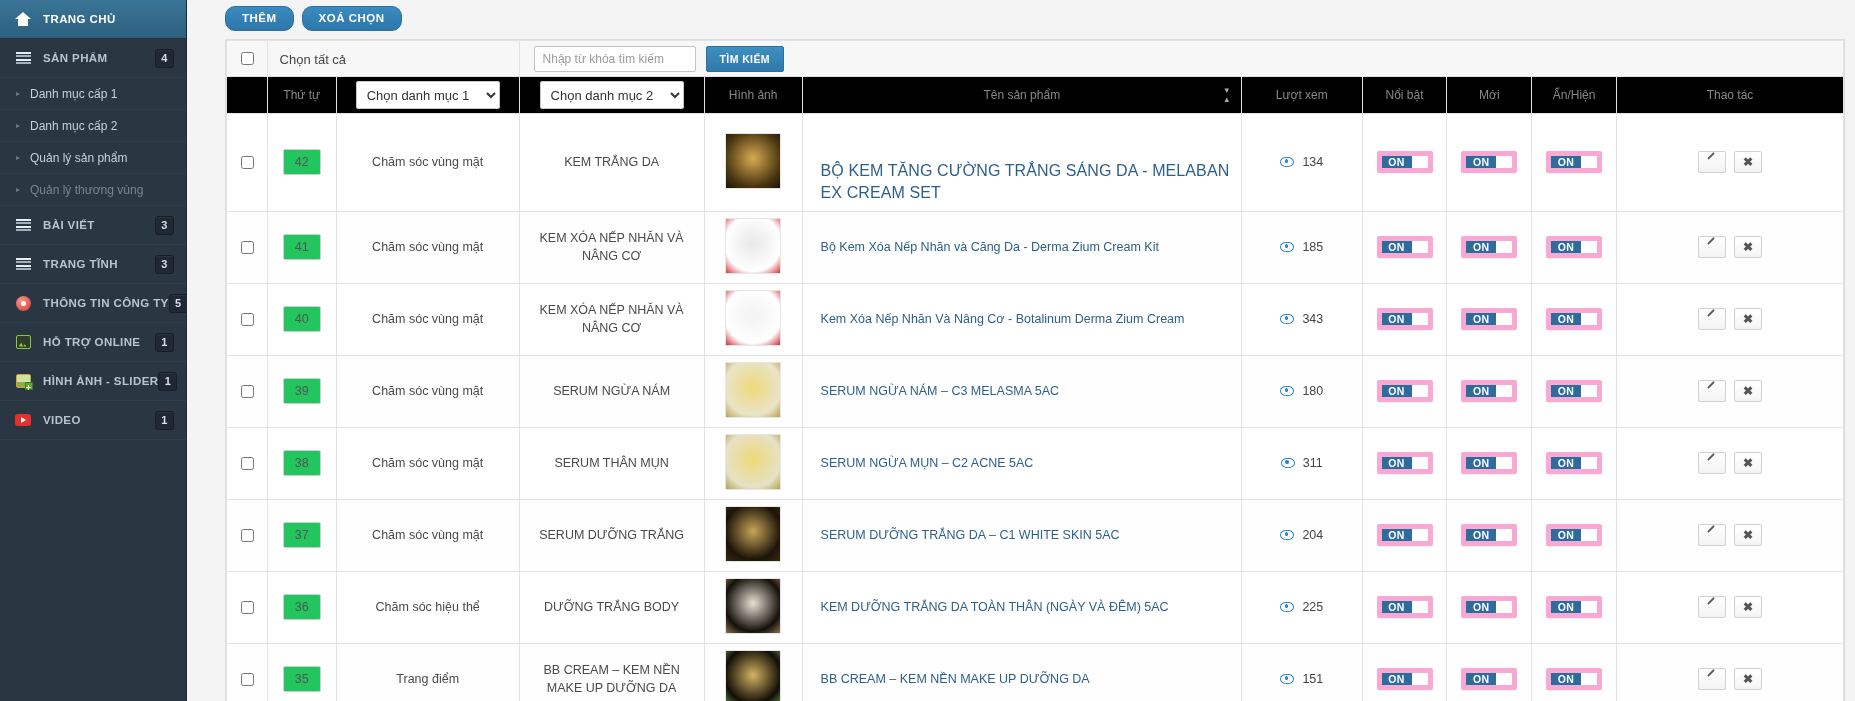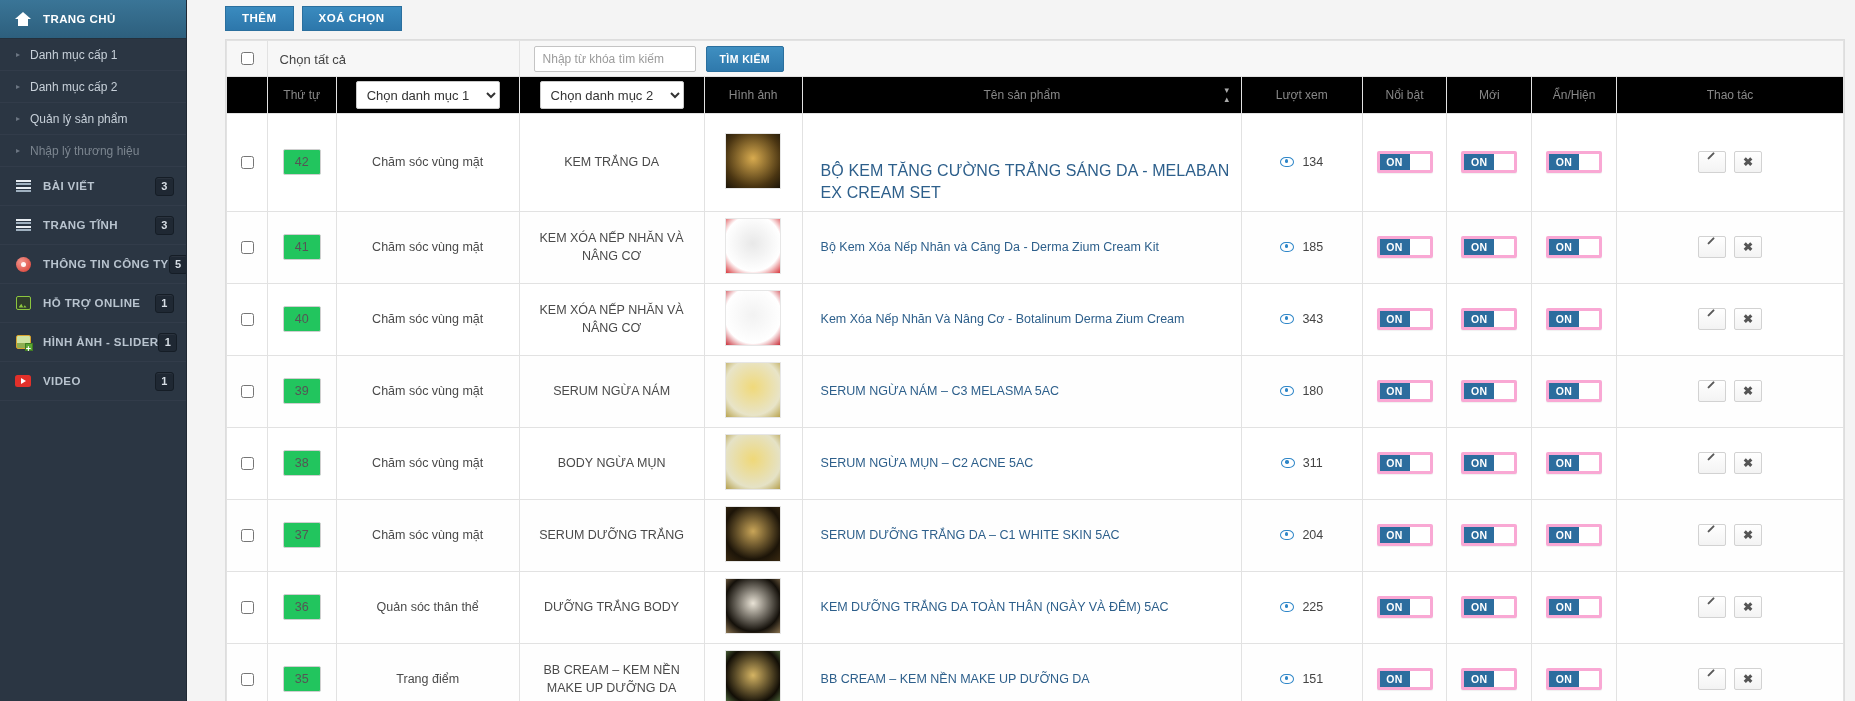--- a/index.html
+++ b/index.html
@@ -158,21 +158,21 @@
     border: 1px solid #2a6f9e;
     background: linear-gradient(to bottom, #3a8bbf 0%, #2d77ab 100%);
     color: #ffffff;
     font-size: 11.5px;
     font-weight: bold;
     letter-spacing: .5px;
     text-transform: uppercase;
     padding: 0 16px;
     height: 25px;
     line-height: 23px;
-    border-radius: 0;
+    border-radius: 10px;
     cursor: pointer;
     font-family: "Liberation Sans", sans-serif;
   }
   .btn-search {
     border: 1px solid #2a6f9e;
     background: linear-gradient(to bottom, #3f8fc1 0%, #2f79ac 100%);
     color: #fff; font-size: 10.5px; font-weight: bold;
     letter-spacing: .4px; text-transform: uppercase;
     height: 26px; padding: 0 13px; border-radius: 2px; cursor: pointer;
     font-family: "Liberation Sans", sans-serif;
@@ -248,21 +248,21 @@
     border: 1.6px solid #2e86c8; position: relative; display: inline-block;
   }
   .eye::after {
     content: ""; position: absolute; left: 3.6px; top: 1.6px;
     width: 3.4px; height: 3.4px; border-radius: 50%; background: #2e86c8;
   }
   .vnum { font-size: 12.5px; color: #444; text-align: right; }
 
   .toggle {
     display: inline-flex; width: 56px; height: 22px; cursor: pointer;
-    border: 3px solid #f9a8d4; border-radius: 2px; overflow: hidden;
+    border: 5px solid #f9a8d4; border-radius: 2px; overflow: hidden;
     background: #fff; box-shadow: 0 1px 1px rgba(0,0,0,.06);
   }
   .toggle .on {
     flex: 0 0 30px; background: #2c6d9e; color: #fff;
     font-size: 10.5px; font-weight: bold; letter-spacing: .4px;
     display: inline-flex; align-items: center; justify-content: center;
   }
   .toggle .knob { flex: 1 1 auto; background: #fff; }
 
   .act-wrap { display: inline-flex; gap: 8px; justify-content: center; }
@@ -287,35 +287,47 @@
 
 <div class="app">
 
   <div class="sidebar" id="sidebar">
       <div class="nav-item active">
         <span class="nav-ico">
           <span class="ic-home"></span>
         </span>
         <span class="nav-label">TRANG CHỦ</span>
       </div>
+      <div class="nav-item">
+        <span class="nav-ico">
+          <span class="ic-list">
+            <i class="a"></i>
+            <i class="b"></i>
+            <i class="c"></i>
+            <i class="d"></i>
+          </span>
+        </span>
+        <span class="nav-label">SẢN PHẨM</span>
+        <span class="badge">4</span>
+      </div>
       <div class="sub-item">
         <span class="caret">▸</span>
         <span>Danh mục cấp 1</span>
       </div>
       <div class="sub-item">
         <span class="caret">▸</span>
         <span>Danh mục cấp 2</span>
       </div>
       <div class="sub-item">
         <span class="caret">▸</span>
         <span>Quản lý sản phẩm</span>
       </div>
       <div class="sub-item dim">
         <span class="caret">▸</span>
-        <span>Nhập lý thương hiệu</span>
+        <span>Quản lý thương vùng</span>
       </div>
       <div class="nav-item">
         <span class="nav-ico">
           <span class="ic-list">
             <i class="a"></i>
             <i class="b"></i>
             <i class="c"></i>
             <i class="d"></i>
           </span>
         </span>
@@ -560,21 +572,21 @@
                   </span>
                   <span class="act-btn">
                     <span class="xmark">✖</span>
                   </span>
                 </span></td>
             </tr>
             <tr class="drow">
               <td><input type="checkbox" style=""></td>
               <td><span class="ord-box">38</span></td>
               <td><span class="cat-txt">Chăm sóc vùng mặt</span></td>
-              <td><span class="cat-txt">BODY NGỪA MỤN</span></td>
+              <td><span class="cat-txt">SERUM THÂN MỤN</span></td>
               <td><span class="thumb" style="background-image:radial-gradient(circle at 50% 45%, #efd878 0%, #e5e2c6 70%, #b5a04d 100%)"></span></td>
               <td>
                 <a href="#" class="pname">SERUM NGỪA MỤN – C2 ACNE 5AC</a>
               </td>
               <td><span class="views">
                   <span class="eye"></span>
                   <span class="vnum">311</span>
                 </span></td>
               <td><span class="toggle">
                   <span class="on">ON</span>
@@ -627,21 +639,21 @@
                     <span class="pencil"></span>
                   </span>
                   <span class="act-btn">
                     <span class="xmark">✖</span>
                   </span>
                 </span></td>
             </tr>
             <tr class="drow">
               <td><input type="checkbox" style=""></td>
               <td><span class="ord-box">36</span></td>
-              <td><span class="cat-txt">Quản sóc thân thể</span></td>
+              <td><span class="cat-txt">Chăm sóc hiệu thể</span></td>
               <td><span class="cat-txt">DƯỠNG TRẮNG BODY</span></td>
               <td><span class="thumb" style="background-image:radial-gradient(circle at 50% 45%, #e9e3d6 0%, #14100a 70%, #8a7350 100%)"></span></td>
               <td>
                 <a href="#" class="pname">KEM DƯỠNG TRẮNG DA TOÀN THÂN (NGÀY VÀ ĐÊM) 5AC</a>
               </td>
               <td><span class="views">
                   <span class="eye"></span>
                   <span class="vnum">225</span>
                 </span></td>
               <td><span class="toggle">

